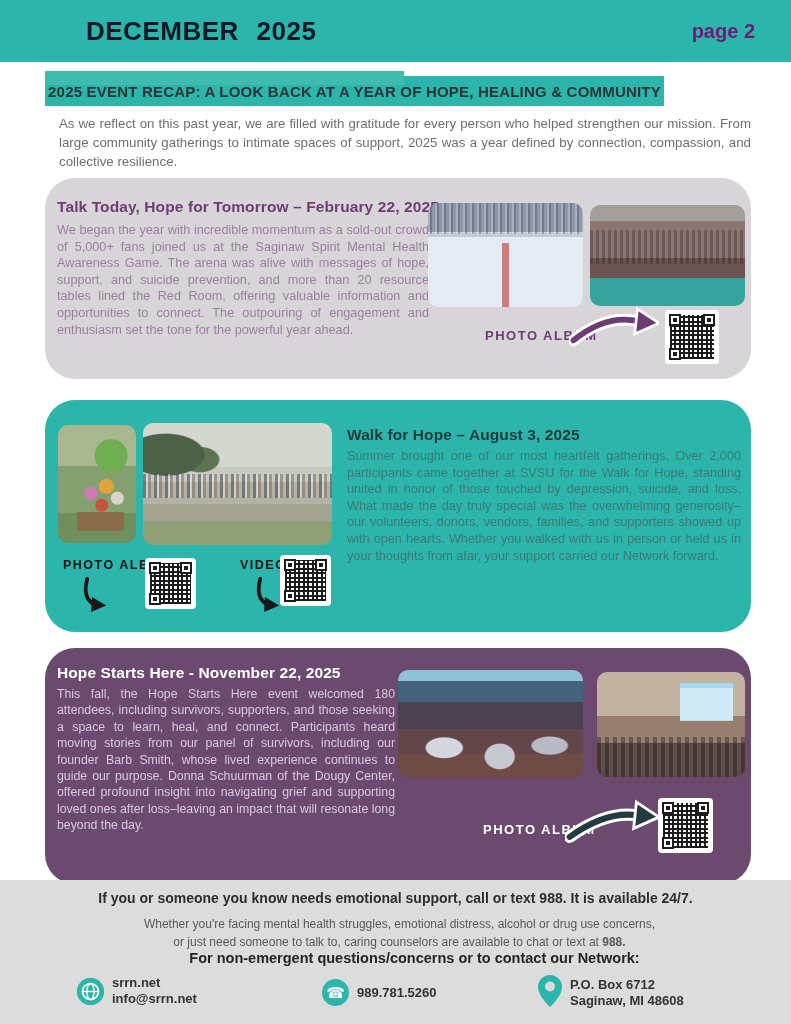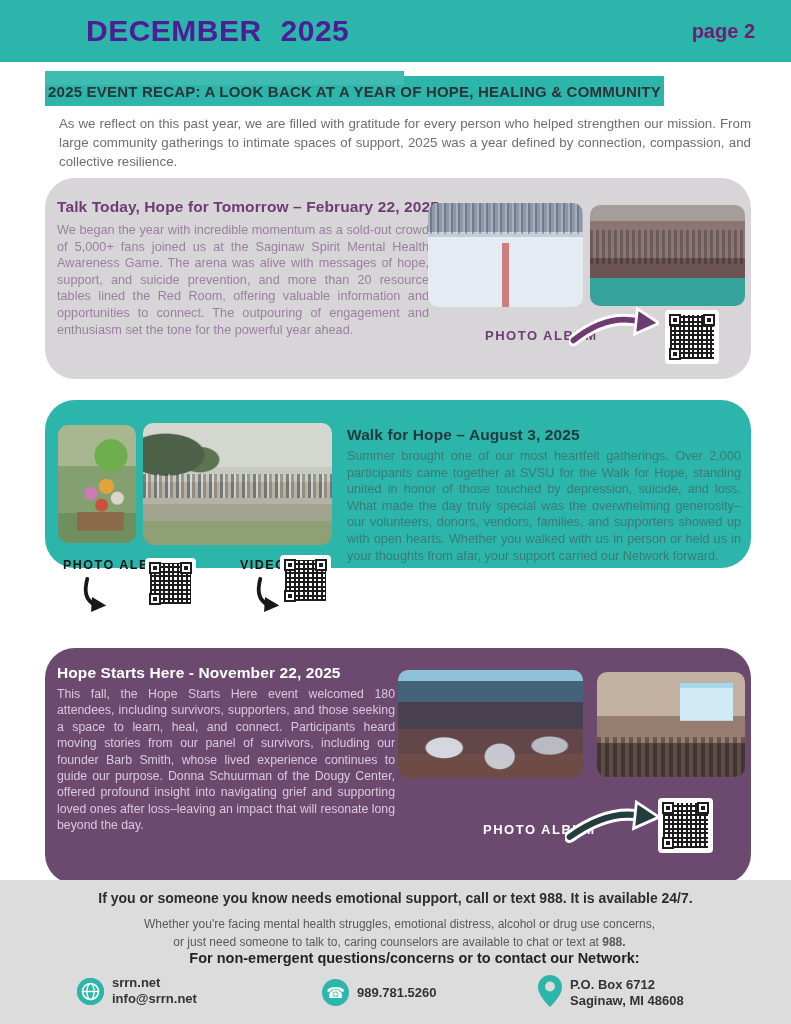--- a/index.html
+++ b/index.html
@@ -3,37 +3,37 @@
 <meta charset="utf-8">
 <style>
   html,body{margin:0;padding:0;background:#ffffff;}
   .page{position:relative;width:791px;height:1024px;background:#ffffff;overflow:hidden;
         font-family:"Liberation Sans",sans-serif;}
 
   
   .topbar{position:absolute;left:0;top:0;width:791px;height:62px;background:#2cb5ab;
           display:flex;align-items:center;justify-content:space-between;box-sizing:border-box;
           padding:0 36px 0 86px;}
-  .topbar .date{font-size:30px;font-weight:700;color:#4c1d95;letter-spacing:.5px;word-spacing:10px;}
+  .topbar .date{font-size:26px;font-weight:700;color:#0f172a;letter-spacing:.5px;word-spacing:10px;}
   .topbar .pagenum{font-size:20px;font-weight:700;color:#701a75;}
 
   
   .banner{position:absolute;left:45px;top:76px;width:619px;height:30px;background:#2cb5ab;
           display:flex;align-items:center;justify-content:center;}
   .banner::before{content:'';position:absolute;left:0;top:-5px;width:58%;height:14px;background:#3fbcb2;z-index:0;}
   .banner span{position:relative;z-index:1;font-size:15px;font-weight:700;color:#2b3436;letter-spacing:.2px;}
 
   
   .intro{position:absolute;left:55px;top:110px;width:692px;margin:4px;font-size:13.3px;line-height:19px;
          color:#6d6e70;text-align:justify;}
 
   
   .card{position:absolute;left:45px;width:706px;border-radius:30px;box-sizing:border-box;}
   .card-gray{top:178px;height:201px;background:#d7d5d7;}
-  .card-teal{top:400px;height:168px;background:#2cb5ab;text-decoration:underline;}
+  .card-teal{top:400px;height:232px;background:#2cb5ab;text-decoration:underline;}
   .card-purple{top:648px;height:236px;background:#6c4a70;}
 
   .ev-title{position:absolute;margin:0;font-size:15.5px;font-weight:700;letter-spacing:.1px;}
   .ev-body{position:absolute;margin:0;font-size:12.7px;line-height:16.6px;text-align:justify;}
 
   .c1-title{left:12px;top:20px;color:#6d3d74;}
   .c1-body{left:12px;top:44px;width:372px;color:#9b7fa0;}
   .c2-title{left:302px;top:26px;color:#223c3e;}
   .c2-body{left:302px;top:48px;width:394px;color:#3a7b75;}
   .c3-title{left:12px;top:16px;color:#ffffff;}

